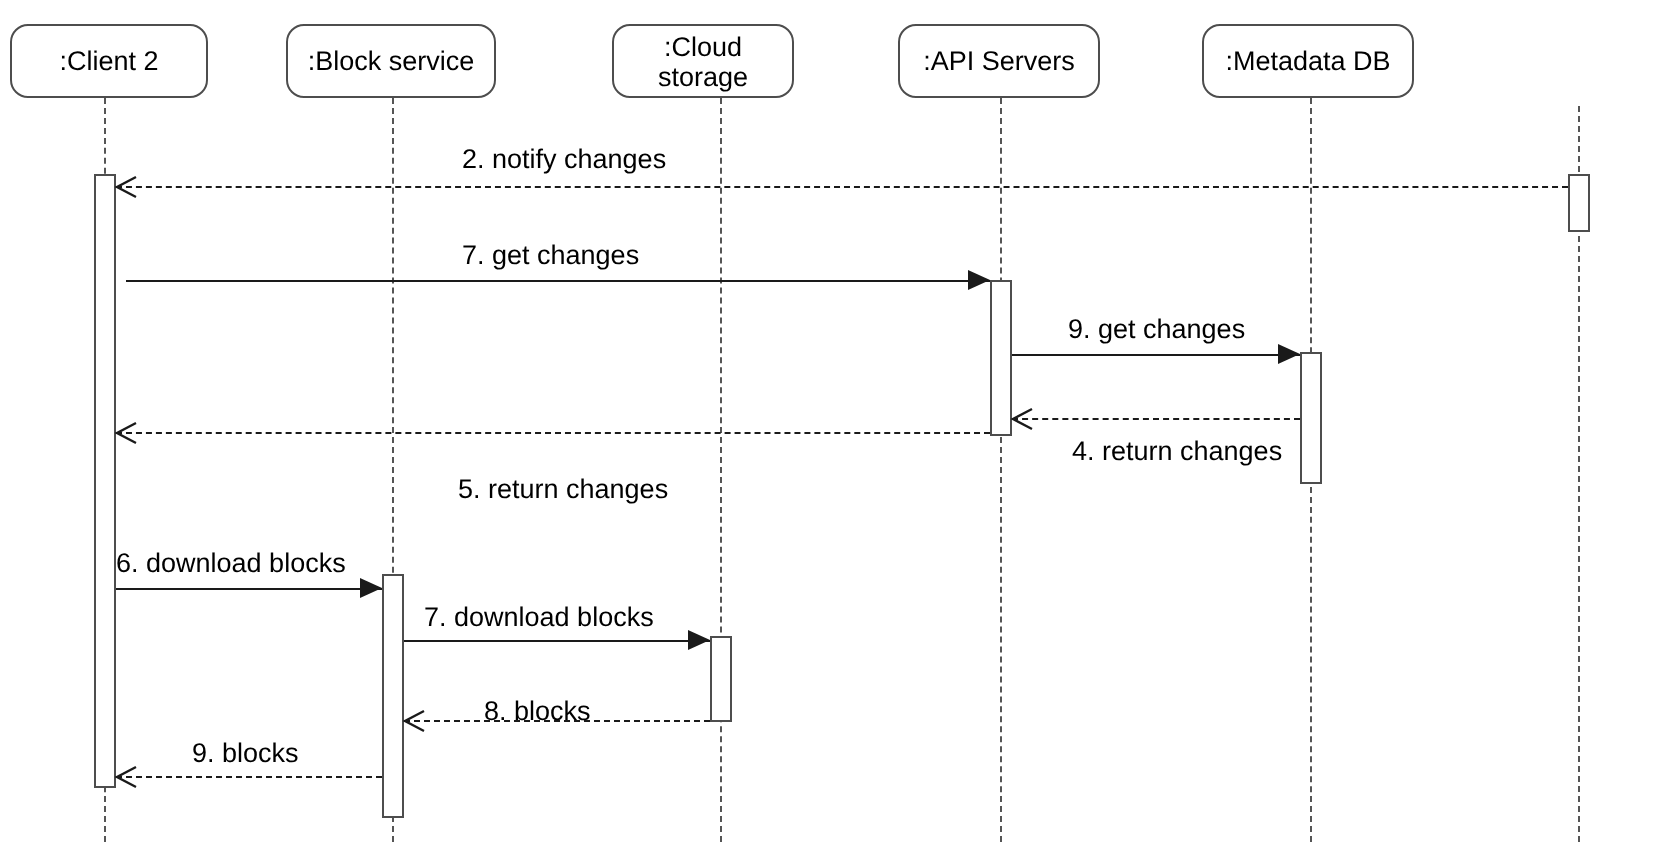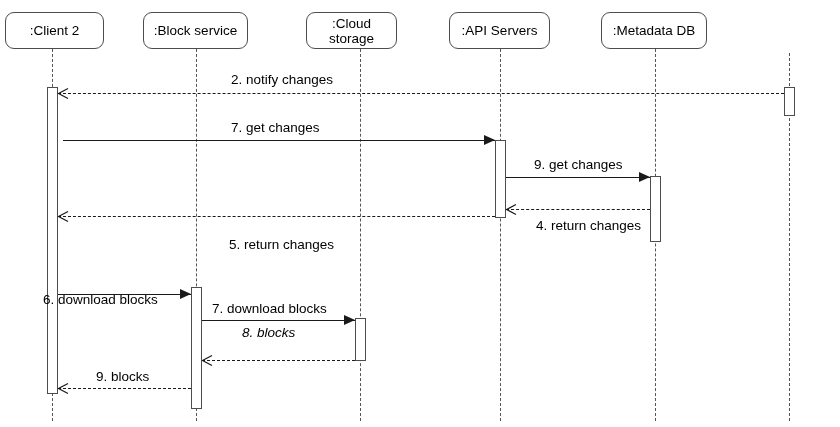--- a/index.html
+++ b/index.html
@@ -137,31 +137,31 @@
     <div class="msg-label" style="left: 536px; top: 190px; margin-top: 28px;">4. return changes</div>
     <div class="msg-line dashed" style="left: 58px; top: 216px; width: 437px;"></div>
     <div class="arrow-open" style="top: 210.5px; left: 58px;">
       <svg width="11" height="11" viewBox="0 0 11 11">
         <polyline points="10,0.5 0.5,5.5 10,10.5" fill="none" stroke="#1a1a1a" stroke-width="1.2"></polyline>
       </svg>
     </div>
     <div class="msg-label" style="left: 229px; top: 197px; margin-top: 40px;">5. return changes</div>
     <div class="msg-line" style="left: 58px; top: 294px; width: 133px;"></div>
     <div class="arrow-solid right" style="top: 289px; left: 180px;"></div>
-    <div class="msg-label" style="left: 43px; top: 274px; margin-top: 18px;">6. download blocks</div>
+    <div class="msg-label" style="left: 58px; top: 274px;">6. download blocks</div>
     <div class="msg-line" style="left: 202px; top: 320px; width: 153px;"></div>
     <div class="arrow-solid right" style="top: 315px; left: 344px;"></div>
     <div class="msg-label" style="left: 212px; top: 301px;">7. download blocks</div>
     <div class="msg-line dashed" style="left: 202px; top: 360px; width: 153px;"></div>
     <div class="arrow-open" style="top: 354.5px; left: 202px;">
       <svg width="11" height="11" viewBox="0 0 11 11">
         <polyline points="10,0.5 0.5,5.5 10,10.5" fill="none" stroke="#1a1a1a" stroke-width="1.2"></polyline>
       </svg>
     </div>
-    <div class="msg-label" style="left: 242px; top: 325px; font-style: italic;">8. blocks</div>
+    <div class="msg-label" style="left: 242px; top: 348px;">8. blocks</div>
     <div class="msg-line dashed" style="left: 58px; top: 388px; width: 133px;"></div>
     <div class="arrow-open" style="top: 382.5px; left: 58px;">
       <svg width="11" height="11" viewBox="0 0 11 11">
         <polyline points="10,0.5 0.5,5.5 10,10.5" fill="none" stroke="#1a1a1a" stroke-width="1.2"></polyline>
       </svg>
     </div>
     <div class="msg-label" style="left: 96px; top: 369px; text-align: center;">9. blocks</div>
   </div>
 
 </body></html>

